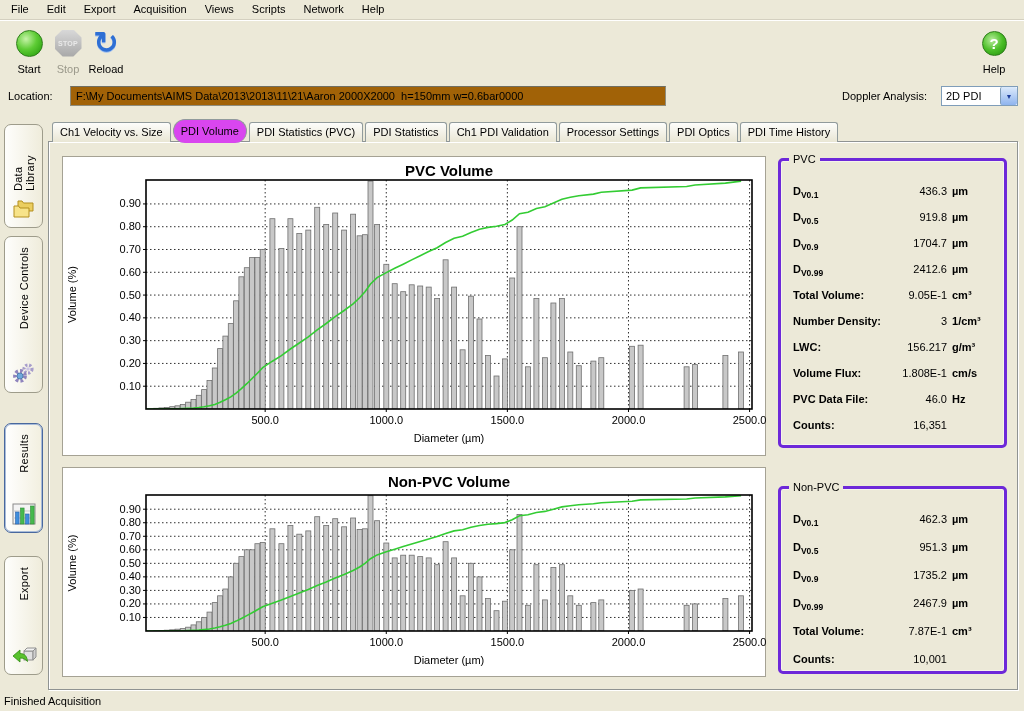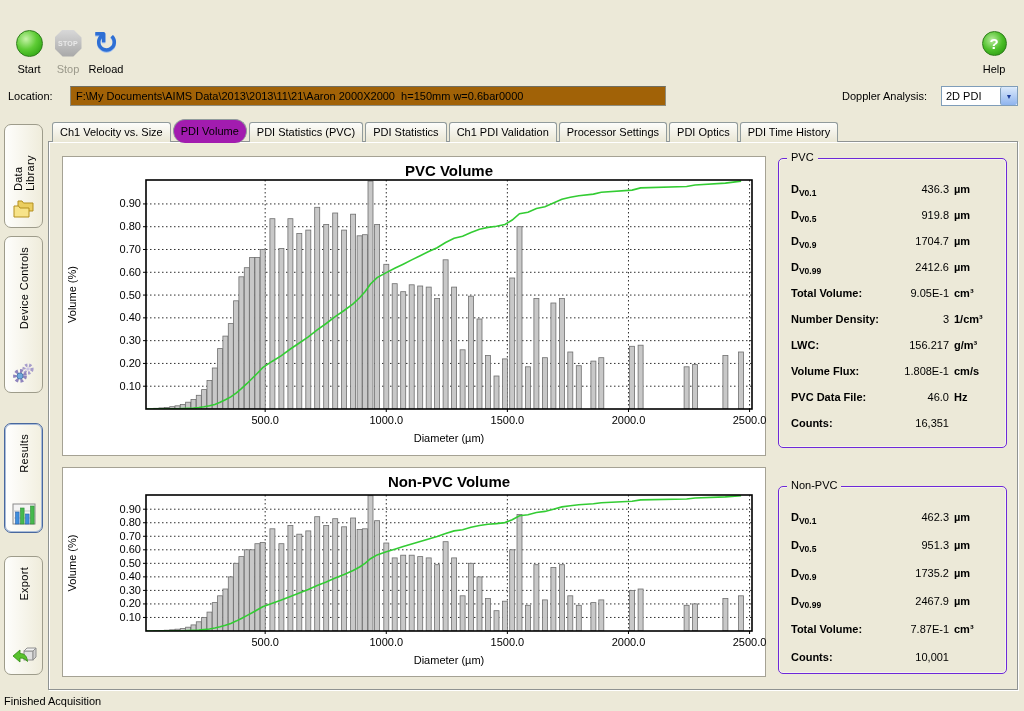--- a/index.html
+++ b/index.html
@@ -51,33 +51,33 @@
   .side-btn .vtext { writing-mode:vertical-rl; transform:rotate(180deg); letter-spacing:0.3px; }
   .side-btn .sicon { margin-top:6px; height:26px; display:flex; align-items:flex-end; }
   .side-btn.active { border-color:#49689E; box-shadow:inset 0 0 0 1px #A9BCD9;
     background:linear-gradient(90deg,#FFFFFF,#F2EFDF); }
 
   
   .tabstrip { position:absolute; top:119px; left:52px; height:23px; display:flex; z-index:3; }
   .tab { height:20px; margin-top:3px; margin-right:2px; padding:3px 7px 0;
     border:1px solid #919B9C; border-bottom:none; border-radius:3px 3px 0 0;
     background:linear-gradient(#FDFDFB,#E9E6D4); white-space:nowrap; cursor:default; }
-  .tab.active { height:24px; margin-top:0; padding-top:5px; background:#a21caf; position:relative; z-index:4;border-radius:12px; }
+  .tab.active { height:24px; margin-top:0; padding-top:5px; background:#d946ef; position:relative; z-index:4;border-radius:12px; }
   .content-frame { position:absolute; left:48px; top:141px; width:970px; height:549px;
     border:1px solid #8F9392; background:#ECE9D8; box-shadow:inset 1px 1px 0 #FFFFFF, 1px 1px 0 #FFFFFF; }
 
   
   .chart-panel { position:absolute; background:#fff; border:1px solid #A5A294; }
   #chart-panel-1 { left:62px; top:156px; width:704px; height:300px; }
   #chart-panel-2 { left:62px; top:467px; width:704px; height:210px; }
   .chart-panel svg { display:block; }
   svg text { font-family:"Liberation Sans", sans-serif; fill:#000; }
 
   
-  .group-box { position:absolute; border:1px solid #6d28d9; border-radius:5px;
+  .group-box { position:absolute; border:3px solid #6d28d9; border-radius:5px;
     box-shadow:inset 0 0 0 1px #F6F4EA; }
   #pvc-box { left:778px; top:158px; width:229px; height:290px; }
   #nonpvc-box { left:778px; top:486px; width:229px; height:188px; }
   .group-box .legend { position:absolute; top:-8px; left:8px; background:#ECE9D8; padding:0 4px; }
   .rows { padding:24px 8px 0 12px; }
   .srow { display:flex; align-items:baseline; height:17px; white-space:nowrap;justify-content:center; }
   #pvc-rows .srow { margin-bottom:9px; }
   #nonpvc-rows .srow { margin-bottom:11px; }
   .srow .lbl { flex:1; font-weight:bold; }
   .srow .lbl sub { font-size:8.5px; font-weight:bold; }
@@ -85,20 +85,21 @@
   .srow .unit { width:44px; margin-left:5px; font-weight:bold; }
 
   
   .statusbar { position:absolute; left:0; top:692px; width:100%; height:19px; padding:3px 0 0 4px; }
 </style>
 </head>
 <body>
 
 <div class="app">
 
+  <div class="menubar" id="menubar"><span class="menu-item">File</span><span class="menu-item">Edit</span><span class="menu-item">Export</span><span class="menu-item">Acquisition</span><span class="menu-item">Views</span><span class="menu-item">Scripts</span><span class="menu-item">Network</span><span class="menu-item">Help</span></div>
 
   <div class="toolbar">
     <div class="tbtn" style="left:6px;">
       <div class="ic">
           <div class="circle-start"></div>
         </div>
       <div class="cap">Start</div>
     </div>
     <div class="tbtn" style="left:45px;">
       <div class="ic">

